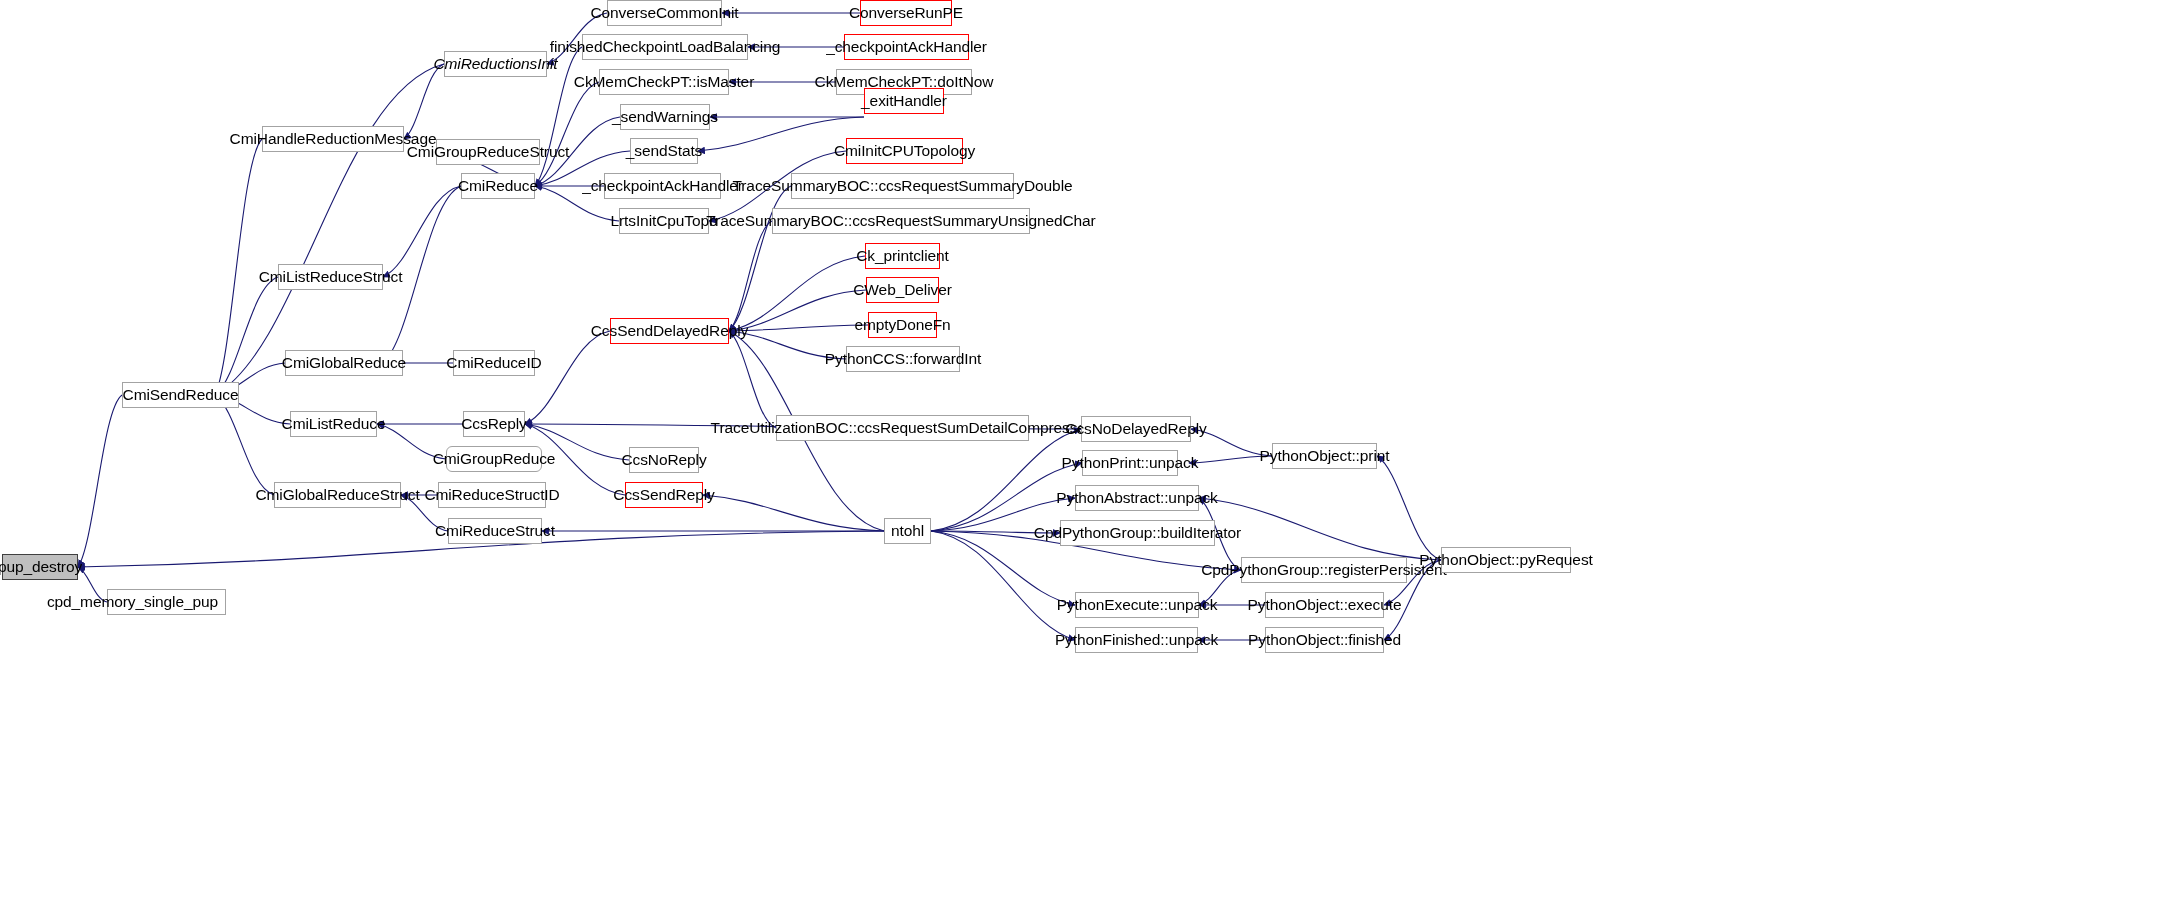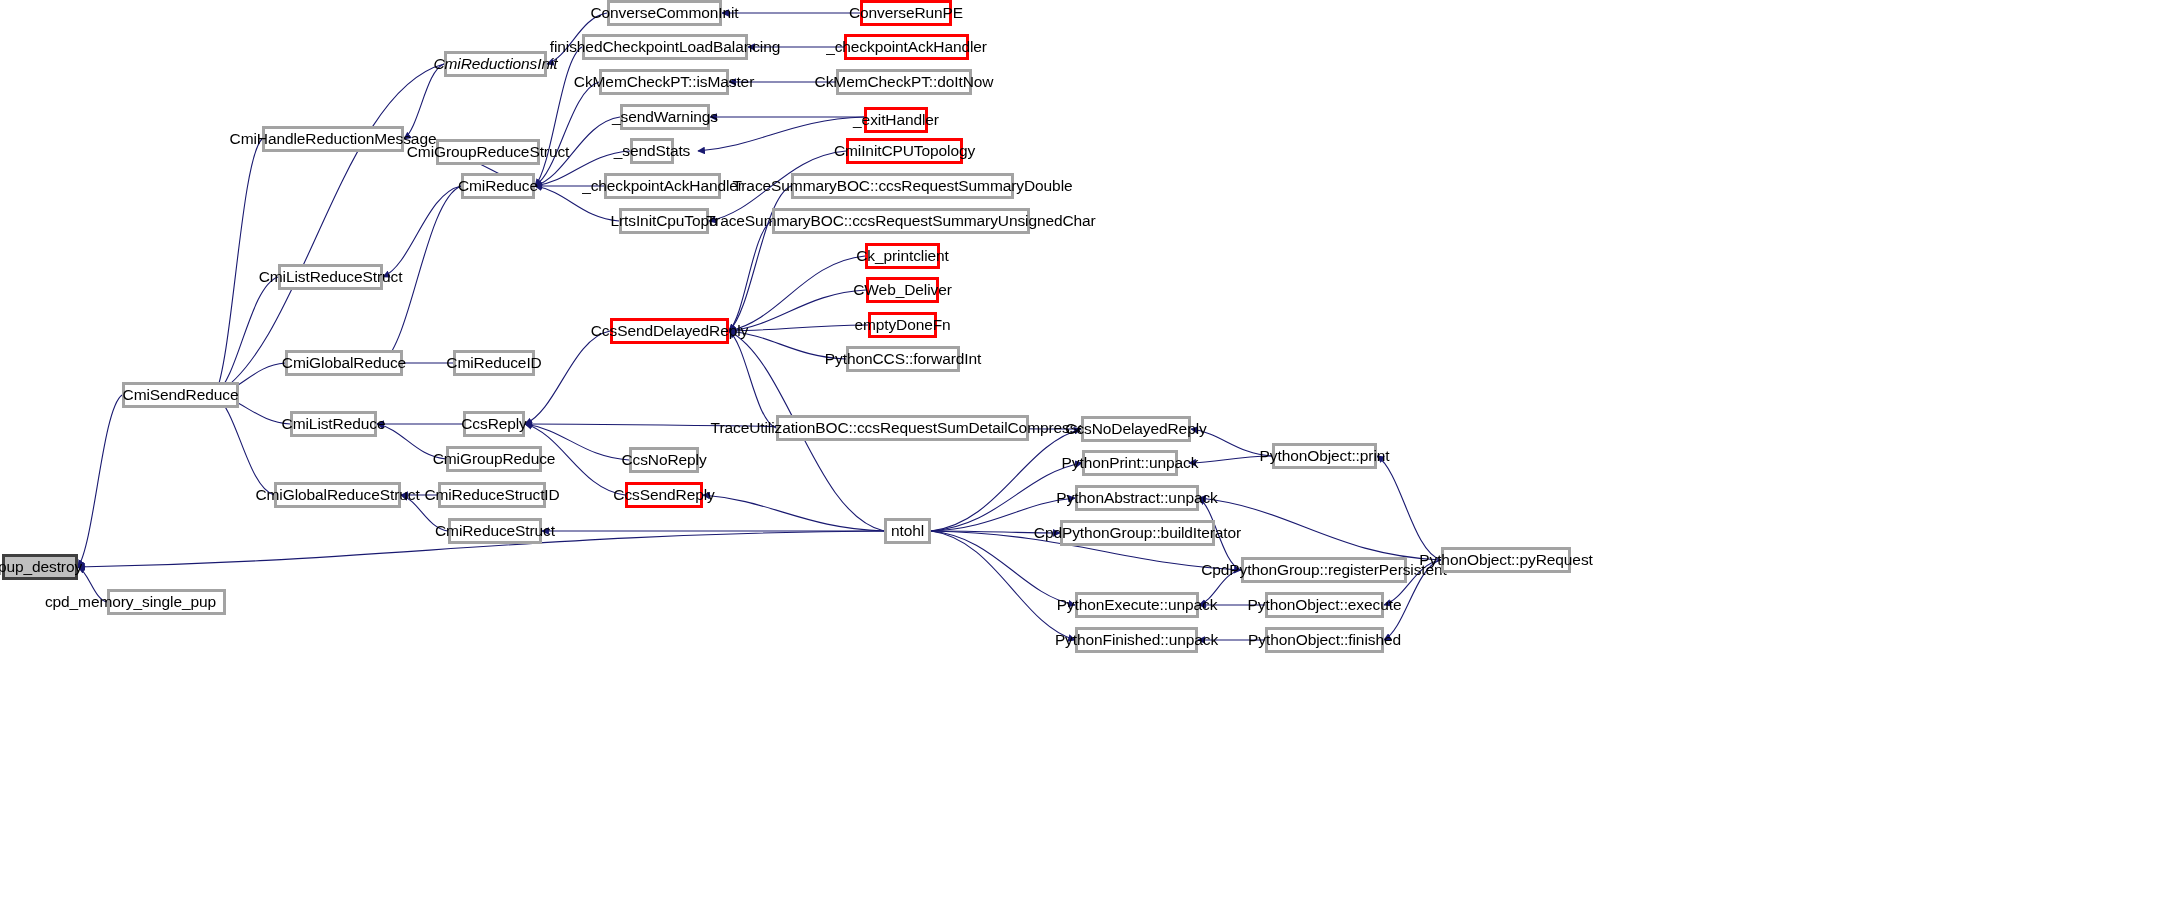--- a/index.html
+++ b/index.html
@@ -24,21 +24,21 @@
     height: 904px;
     pointer-events: none;
   }
   .node {
     position: absolute;
     box-sizing: border-box;
     display: flex;
     align-items: center;
     justify-content: center;
     background: #ffffff;
-    border: 3px solid #a3a3a3;
+    border: 1px solid #a3a3a3;
     color: #000000;
     font-size: 15.5px;
     line-height: 1;
     white-space: nowrap;
     letter-spacing: -0.1px;
     padding: 0 7px;
     height: 26px;
     z-index: 5;
     cursor: pointer;
   }
@@ -146,24 +146,24 @@
       </div>
       <div class="node" style="left: 836px; top: 69px; width: 136px; text-align: right;">
         <span class="node-label">CkMemCheckPT::doItNow</span>
       </div>
       <div class="node" style="left: 444px; top: 51px; width: 103px; font-style: italic;">
         <span class="node-label">CmiReductionsInit</span>
       </div>
       <div class="node" style="left: 620px; top: 104px; width: 90px;">
         <span class="node-label">_sendWarnings</span>
       </div>
-      <div class="node red" style="left: 864px; top: 107px; width: 64px;">
+      <div class="node red" style="left: 864px; top: 88px; width: 80px;">
         <span class="node-label">_exitHandler</span>
       </div>
-      <div class="node" style="left: 630px; top: 138px; width: 44px;">
+      <div class="node" style="left: 630px; top: 138px; width: 68px;">
         <span class="node-label">_sendStats</span>
       </div>
       <div class="node red" style="left: 846px; top: 138px; width: 117px;">
         <span class="node-label">CmiInitCPUTopology</span>
       </div>
       <div class="node" style="left: 436px; top: 139px; width: 104px; align-items: center;">
         <span class="node-label">CmiGroupReduceStruct</span>
       </div>
       <div class="node" style="left: 262px; top: 126px; width: 142px;">
         <span class="node-label">CmiHandleReductionMessage</span>
@@ -215,21 +215,21 @@
       </div>
       <div class="node" style="left: 463px; top: 411px; width: 62px;">
         <span class="node-label">CcsReply</span>
       </div>
       <div class="node" style="left: 776px; top: 415px; width: 253px;">
         <span class="node-label">TraceUtilizationBOC::ccsRequestSumDetailCompressed</span>
       </div>
       <div class="node" style="left: 1081px; top: 416px; width: 110px;">
         <span class="node-label">CcsNoDelayedReply</span>
       </div>
-      <div class="node" style="left: 446px; top: 446px; width: 96px;">
+      <div class="node" style="left: 446px; top: 446px; width: 96px; border-radius: 6px;">
         <span class="node-label">CmiGroupReduce</span>
       </div>
       <div class="node" style="left: 629px; top: 447px; width: 70px;">
         <span class="node-label">CcsNoReply</span>
       </div>
       <div class="node" style="left: 1082px; top: 450px; width: 96px;">
         <span class="node-label">PythonPrint::unpack</span>
       </div>
       <div class="node" style="left: 1272px; top: 443px; width: 105px;">
         <span class="node-label">PythonObject::print</span>

